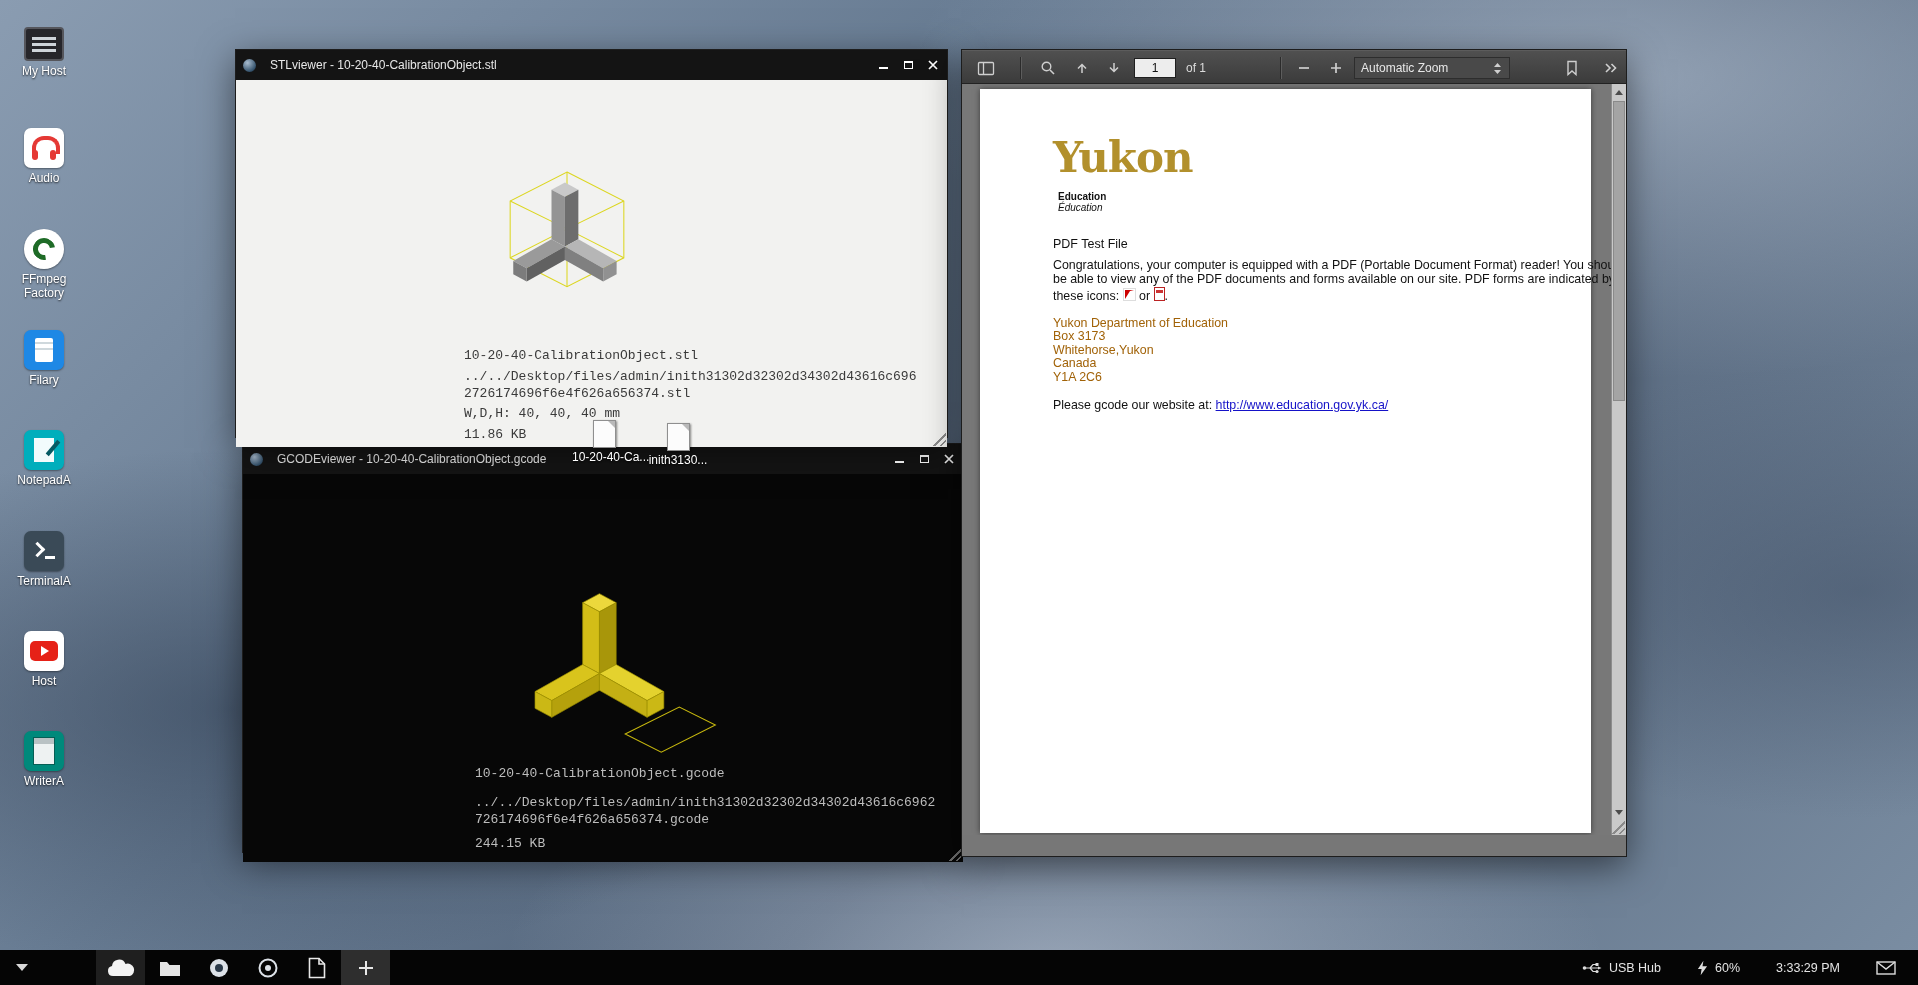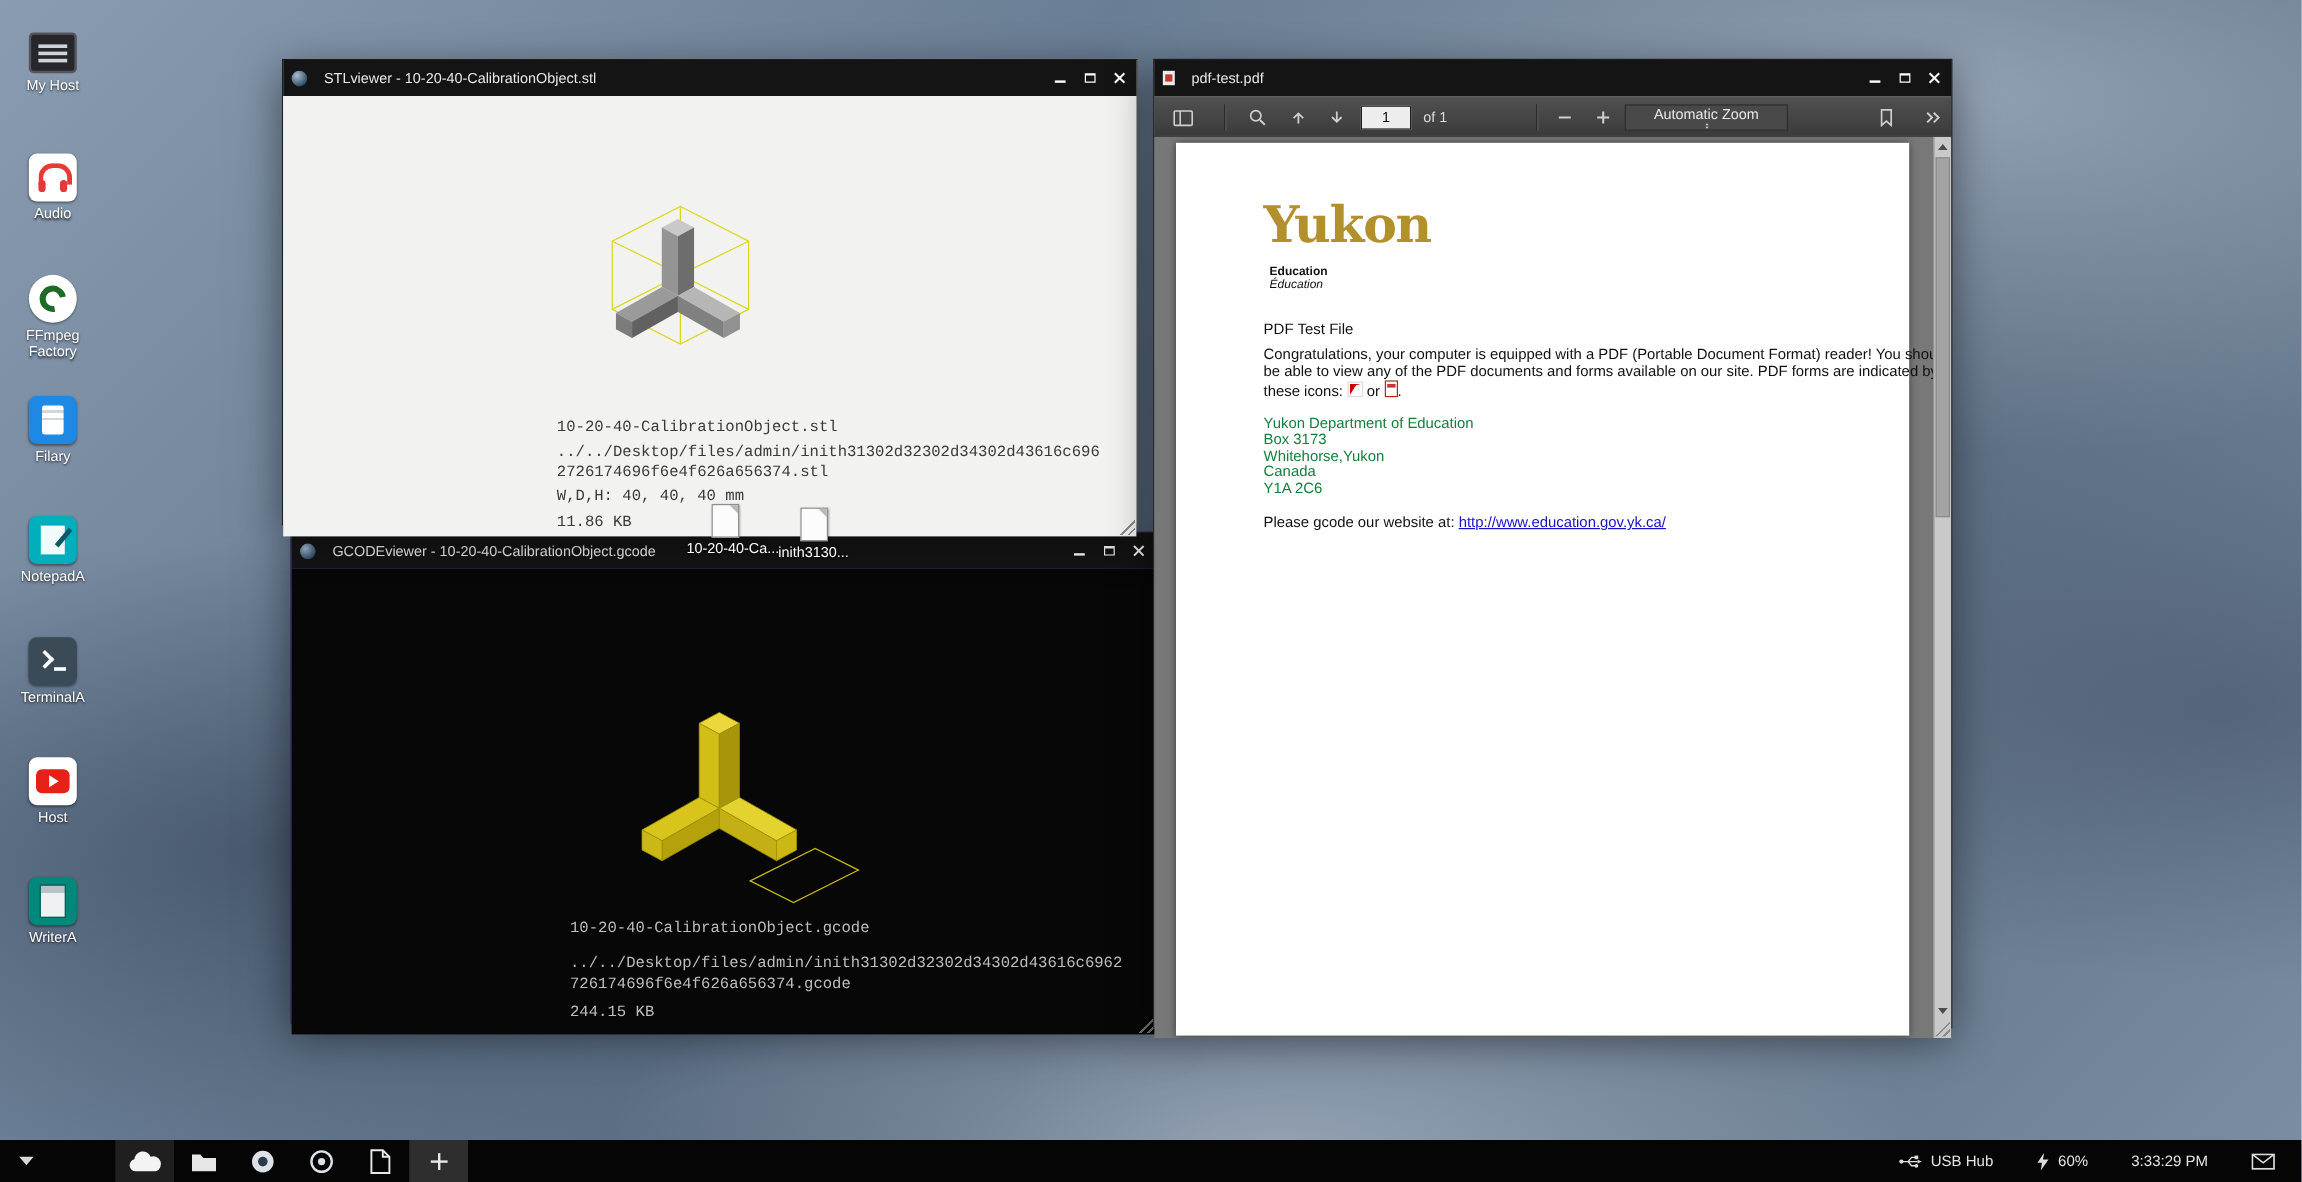--- a/index.html
+++ b/index.html
@@ -77,37 +77,37 @@
   .gcode-path{position:absolute;left:232px;top:320px;width:466px;word-break:break-all;line-height:17px;}
   .gcode-size{position:absolute;left:232px;top:362px;}
   
   #pdf-window{left:961px;top:49px;width:666px;height:808px;z-index:30;background:#777;}
   .pdf-toolbar{position:relative;height:34px;background:linear-gradient(#505050,#3b3b3b);border-bottom:1px solid #222;border-top:1px solid #5c5c5c;box-sizing:border-box;}
   .ticon{position:absolute;top:7px;width:20px;height:20px;display:flex;align-items:center;justify-content:center;border-radius:2px;cursor:default;}
   .tsep{position:absolute;top:6px;width:1px;height:22px;background:#2b2b2b;box-shadow:1px 0 0 #5d5d5d;}
   .page-input{position:absolute;left:172px;top:7px;width:42px;height:20px;box-sizing:border-box;background:#ededed;
     border:1px solid #1f1f1f;font-size:12px;text-align:center;color:#111;font-family:"Liberation Sans",sans-serif;}
   .of-label{position:absolute;left:224px;top:10px;color:#dcdcdc;font-size:12px;}
-  .zoom-select{position:absolute;left:392px;top:6px;width:136px;height:22px;box-sizing:border-box;background:#494949;
-    border:1px solid #2d2d2d;display:flex;align-items:center;justify-content:space-between;padding:0 6px;flex-direction:column;}
+  .zoom-select{position:absolute;left:392px;top:6px;width:156px;height:22px;box-sizing:border-box;background:#494949;
+    border:1px solid #2d2d2d;display:flex;align-items:center;justify-content:space-between;padding:0 6px;}
   .zoom-label{color:#e8e8e8;font-size:12px;white-space:nowrap;}
   .pdf-viewer{position:relative;height:751px;background:#787878;overflow:hidden;}
   .pdf-page{position:absolute;left:18px;top:5px;width:611px;height:744px;background:#fff;box-shadow:0 0 6px rgba(0,0,0,.5);}
   .logo-word{position:absolute;left:73px;top:48px;font-family:"DejaVu Serif","Liberation Serif",serif;
     font-weight:bold;font-size:42px;letter-spacing:-1px;color:#b2902c;line-height:1;text-align:center;}
   .logo-sub-en{position:absolute;left:78px;top:102px;font-size:10px;font-weight:bold;color:#111;}
   .logo-sub-fr{position:absolute;left:78px;top:113px;font-size:10px;font-style:italic;color:#111;}
   .doc-heading{position:absolute;left:73px;top:148px;font-size:12.5px;color:#111;}
   .doc-para{position:absolute;left:73px;top:169px;width:576px;font-size:12.4px;line-height:14.4px;color:#111;}
   .acro-ico{display:inline-block;width:11px;height:11px;vertical-align:-1px;background:#fff;border:1px solid #ddd;position:relative;}
   .acro-ico::after{content:"";position:absolute;left:1px;top:1px;width:0;height:0;
     border-left:5px solid #c00;border-right:4px solid transparent;border-bottom:8px solid transparent;border-top:1px solid #c00;}
   .pdfdoc-ico{display:inline-block;width:9px;height:12px;vertical-align:-1px;background:#fff;border:1px solid #b22;position:relative;}
   .pdfdoc-ico::after{content:"";position:absolute;left:1px;top:2px;right:1px;height:3px;background:#c33;}
-  .doc-address{position:absolute;left:73px;top:228px;font-size:12.4px;line-height:13.4px;color:#15803d;}
+  .doc-address{position:absolute;left:73px;top:228px;font-size:12.4px;line-height:13.4px;color:#a16207;}
   .doc-website{position:absolute;left:73px;top:309px;font-size:12.4px;color:#111;}
   .doc-link{color:#1512c8;text-decoration:underline;cursor:pointer;}
   .sb{position:absolute;top:0;right:0;bottom:0;width:15px;background:#c9c9c9;border-left:1px solid #8d8d8d;box-sizing:border-box;}
   .sb-up{position:absolute;top:1px;left:0;right:0;height:14px;display:flex;align-items:center;justify-content:center;}
   .sb-thumb{position:absolute;top:17px;left:1px;right:1px;height:300px;background:#a4a4a4;border:1px solid #8a8a8a;box-sizing:border-box;}
   .sb-down{position:absolute;bottom:16px;left:0;right:0;height:14px;display:flex;align-items:center;justify-content:center;}
   .tri-up{width:0;height:0;border-left:4px solid transparent;border-right:4px solid transparent;border-bottom:5px solid #4c4c4c;}
   .tri-down{width:0;height:0;border-left:4px solid transparent;border-right:4px solid transparent;border-top:5px solid #4c4c4c;}
   
   .taskbar{position:absolute;left:0;bottom:0;width:1918px;height:35px;background:#050505;z-index:100;}
@@ -267,37 +267,20 @@
       </g>
     </svg>
     <div class="gcode-name">10-20-40-CalibrationObject.gcode</div>
     <div class="gcode-path">../../Desktop/files/admin/inith31302d32302d34302d43616c6962726174696f6e4f626a656374.gcode</div>
     <div class="gcode-size">244.15 KB</div>
     <div class="grip dark"></div>
   </div>
 </div>
 
 <div class="window" id="pdf-window">
-  <div class="titlebar">
-    <span class="pdf-tbico"></span>
-    <span class="title">pdf-test.pdf</span>
-    <span class="winbtns">
-      <span class="wbtn">
-          <span class="minbar"></span>
-        </span>
-      <span class="wbtn">
-          <span class="maxbox"></span>
-        </span>
-      <span class="wbtn">
-        <svg width="10" height="10" viewBox="0 0 10 10">
-            <path d="M1,1 L9,9 M9,1 L1,9" stroke="#fff" stroke-width="1.7"></path>
-          </svg>
-      </span>
-    </span>
-  </div>
   <div class="pdf-toolbar">
     <span class="ticon" style="left:14px">
       <svg width="18" height="17" viewBox="0 0 18 17">
           <rect x="1.5" y="2.5" width="15" height="12" rx="1" fill="none" stroke="#cfcfcf" stroke-width="1.3"></rect>
           <line x1="6.5" y1="2.5" x2="6.5" y2="14.5" stroke="#cfcfcf" stroke-width="1.3"></line>
         </svg>
     </span>
     <span class="tsep" style="left:58px"></span>
     <span class="ticon" style="left:76px">
       <svg width="16" height="16" viewBox="0 0 16 16">

